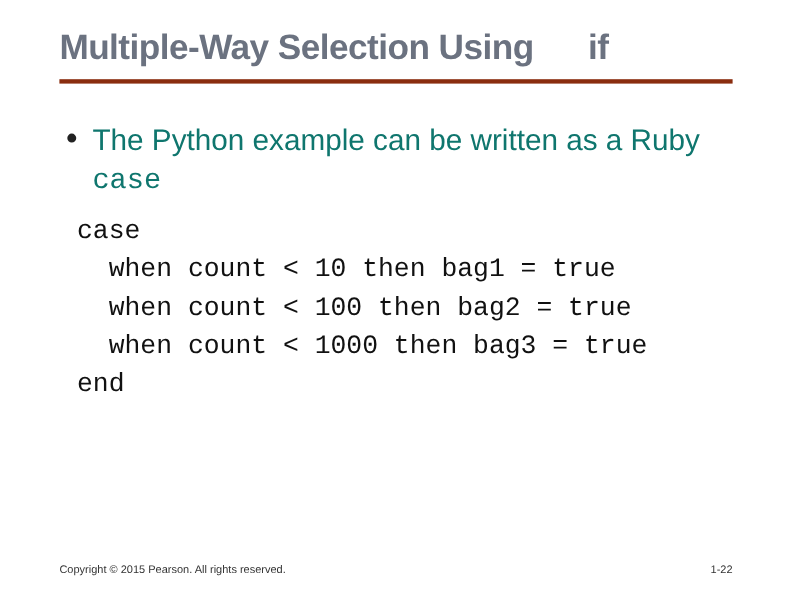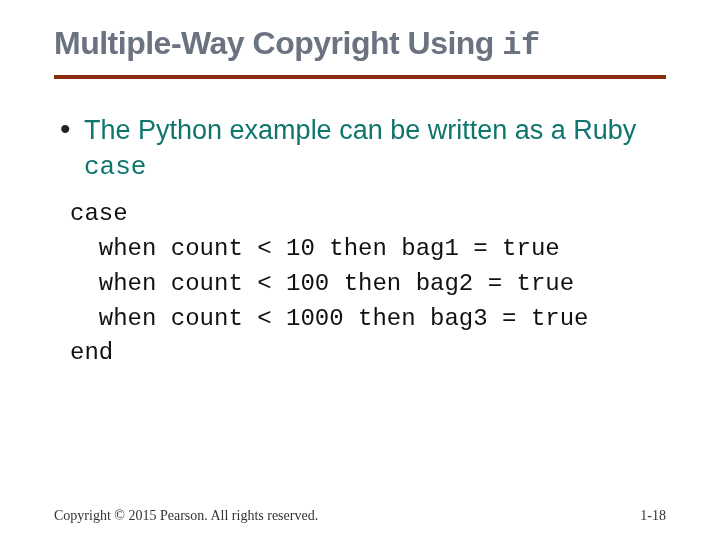--- a/index.html
+++ b/index.html
@@ -22,23 +22,24 @@
   }
   h1.title {
     font-size: 32px;
     font-weight: 600;
     color: #6b7280;
     margin: 0 0 10px 0;
     line-height: 1.2;
     letter-spacing: -0.5px;
   }
   h1.title .tt {
-    font-family: Liberation Mono, monospace;
+    font-family: Liberation Sans, sans-serif;
     font-weight: 700;
     color: #6b7280;
+    margin-left: 41px;
   }
   .rule {
     border: none;
     border-top: 4px solid #8a2d0f;
     margin: 0 0 34px 0;
   }
   ul.bullets {
     list-style: none;
     padding: 0;
     margin: 0 0 12px 0;
@@ -71,46 +72,46 @@
     white-space: pre;
   }
   .footer {
     position: absolute;
     left: 54px;
     right: 54px;
     bottom: 16px;
     display: flex;
     justify-content: space-between;
     align-items: baseline;
-    font-size: 14px;
+    font-size: 10px;
     color: #333;
-    font-family: Liberation Serif, serif;
+    font-family: Liberation Sans, sans-serif;
   }
 </style>
 </head>
 <body>
 
 <div class="slide">
 
   <h1 class="title">
-    <span>Multiple-Way Copyright Using </span><span class="tt">if</span>
+    <span>Multiple-Way Selection Using </span><span class="tt">if</span>
   </h1>
 
   <hr class="rule">
 
   <ul class="bullets">
     <li>
       <span>The Python example can be written as a Ruby </span><span class="tt">case</span>
     </li>
   </ul>
 
   <pre class="code">case
   when count &lt; 10 then bag1 = true
   when count &lt; 100 then bag2 = true
   when count &lt; 1000 then bag3 = true
 end</pre>
 
   <div class="footer">
     <span>Copyright © 2015 Pearson. All rights reserved.</span>
-    <span>1-18</span>
+    <span>1-22</span>
   </div>
 
 </div>
 
 </body></html>

